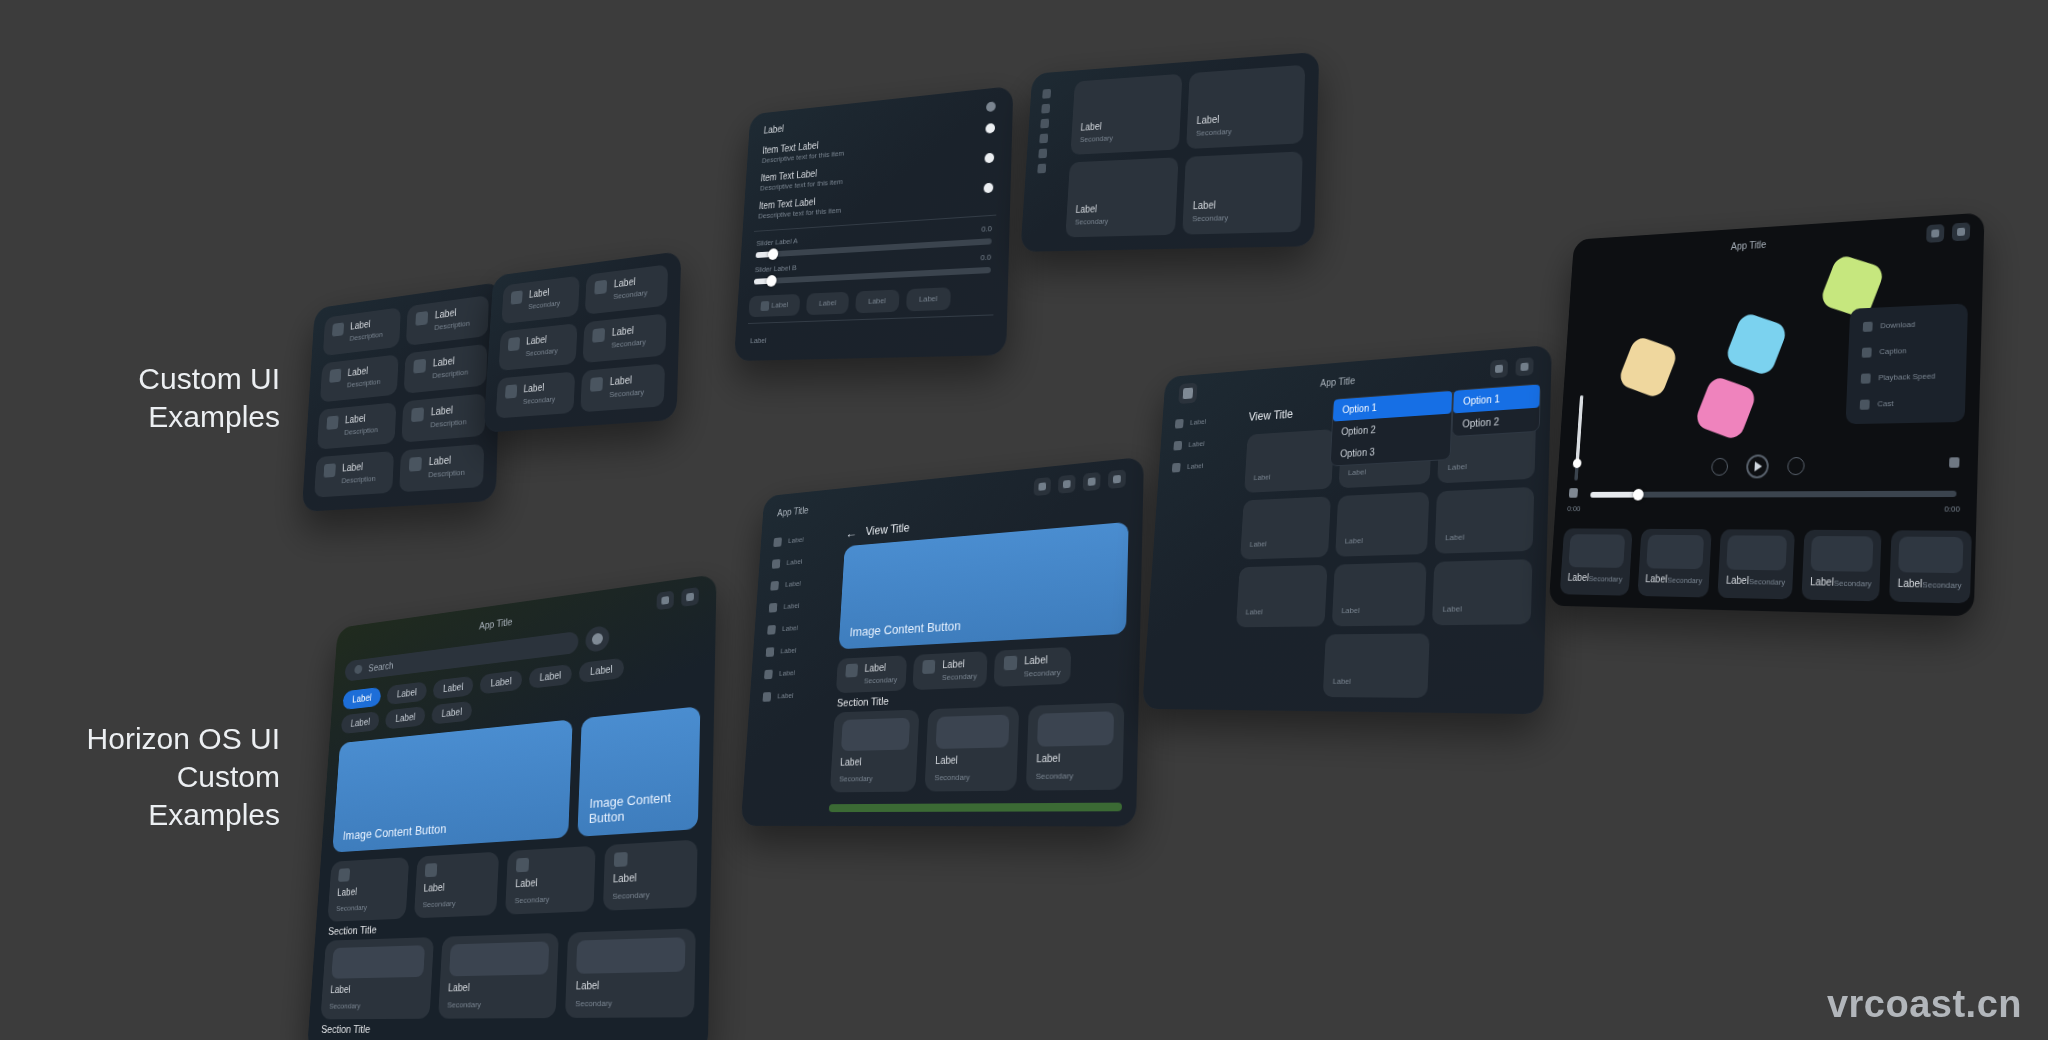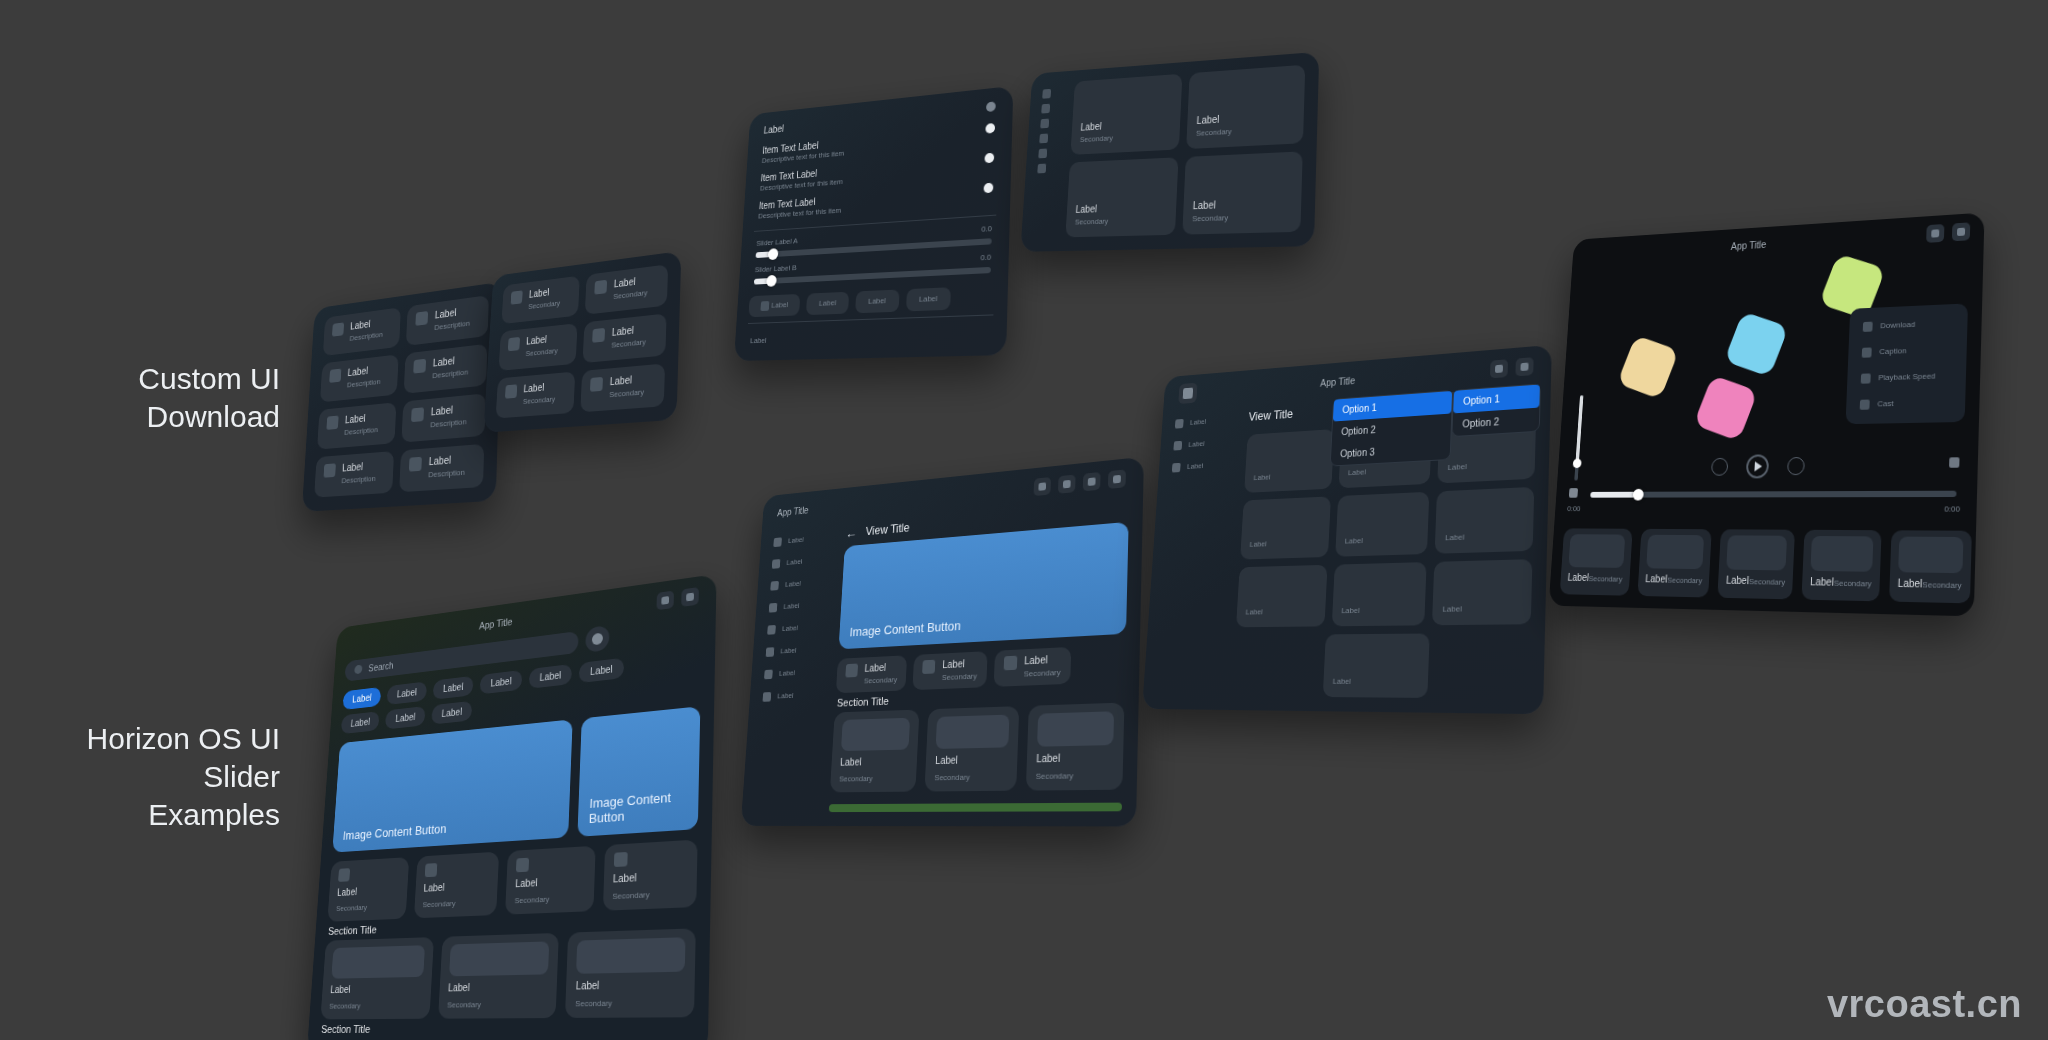--- a/index.html
+++ b/index.html
@@ -179,25 +179,25 @@
     width: 280px;
   }
 </style>
 </head>
 <body>
 
 <div class="stage">
 
   <div class="bigLabel" style="left:90px; top:360px; width:190px;">
     <span style="white-space:pre-line">Custom UI
-Download</span>
+Examples</span>
   </div>
   <div class="bigLabel" style="left:60px; top:720px; width:220px;">
     <span style="white-space:pre-line">Horizon OS UI
-Slider
+Custom
 Examples</span>
   </div>
 
   <div class="card3d" style="left:290px; top:290px; transform: perspective(1400px) rotateX(16deg) rotateY(-30deg) rotateZ(3deg);">
     <div class="panel" style="width:220px;">
       <div class="grid" style="grid-template-columns:1fr 1fr;">
 
         <div class="cell">
             <span class="ico"></span>
             <div class="tileLabelBlock">

